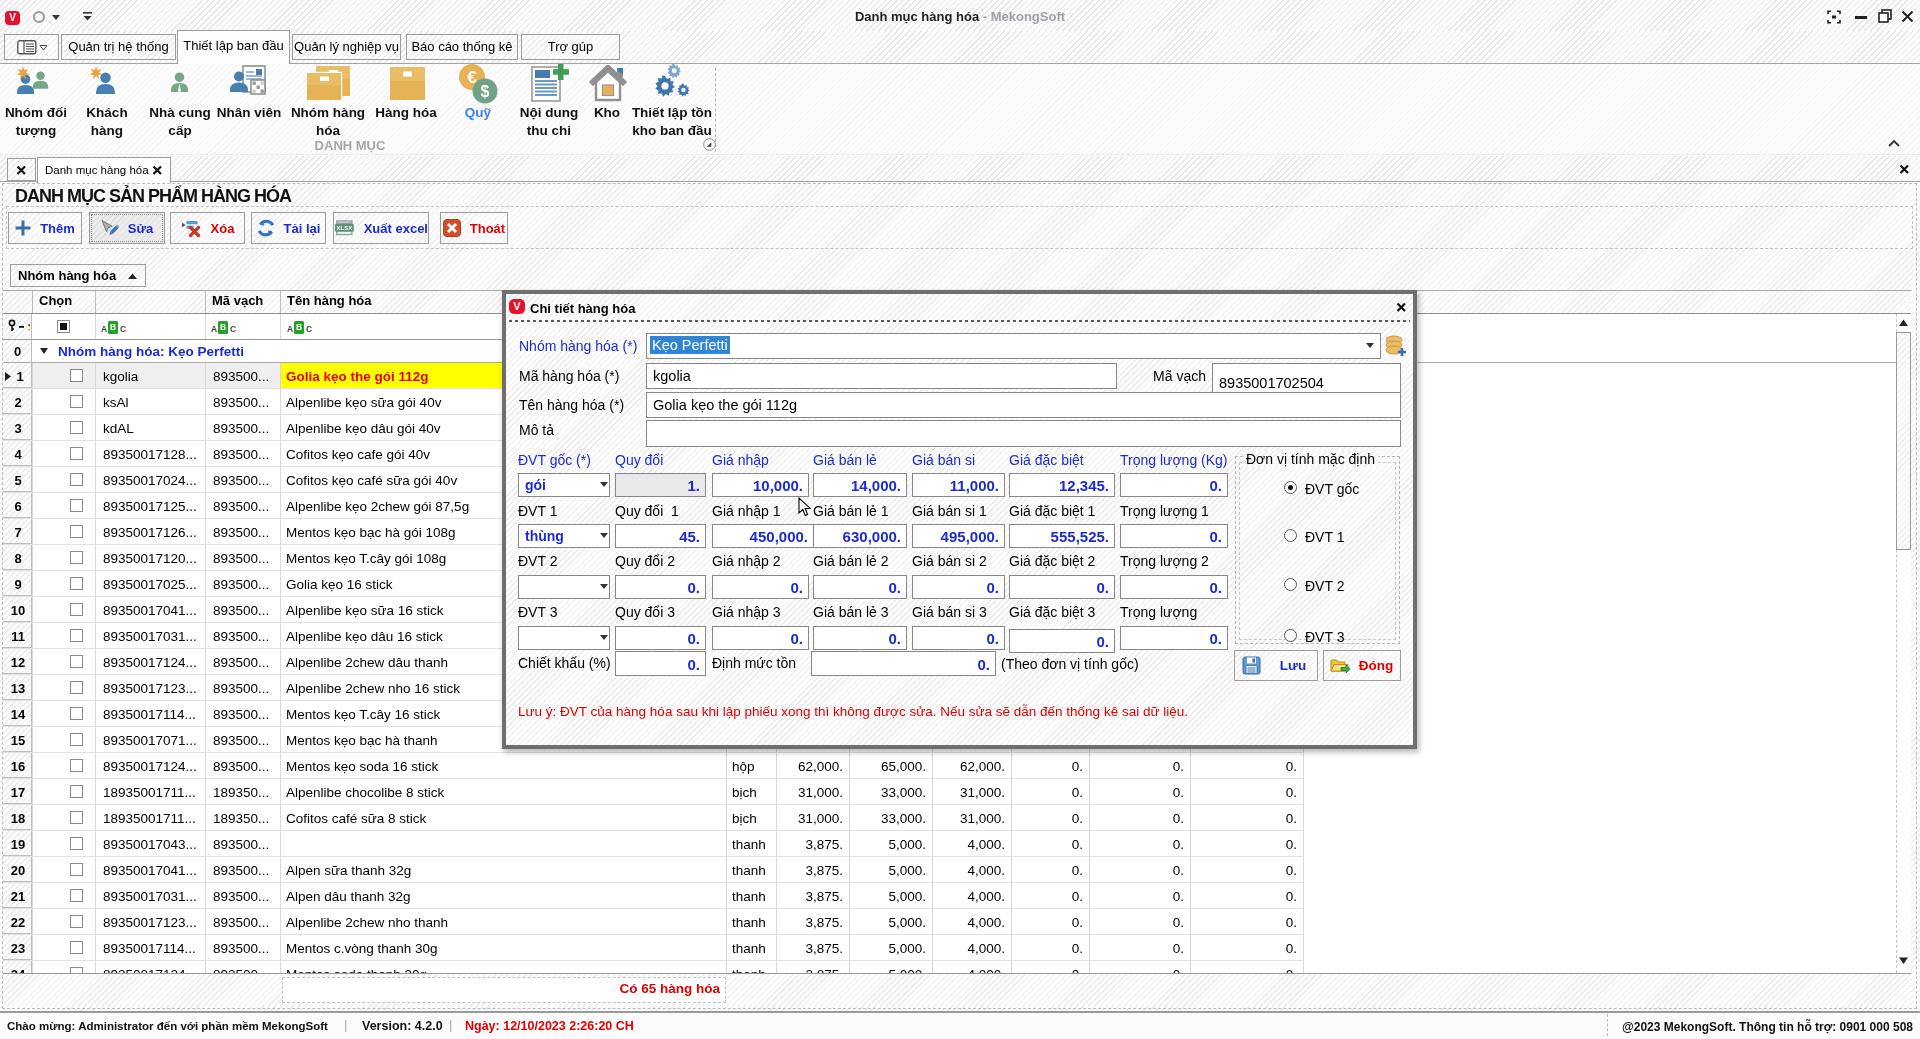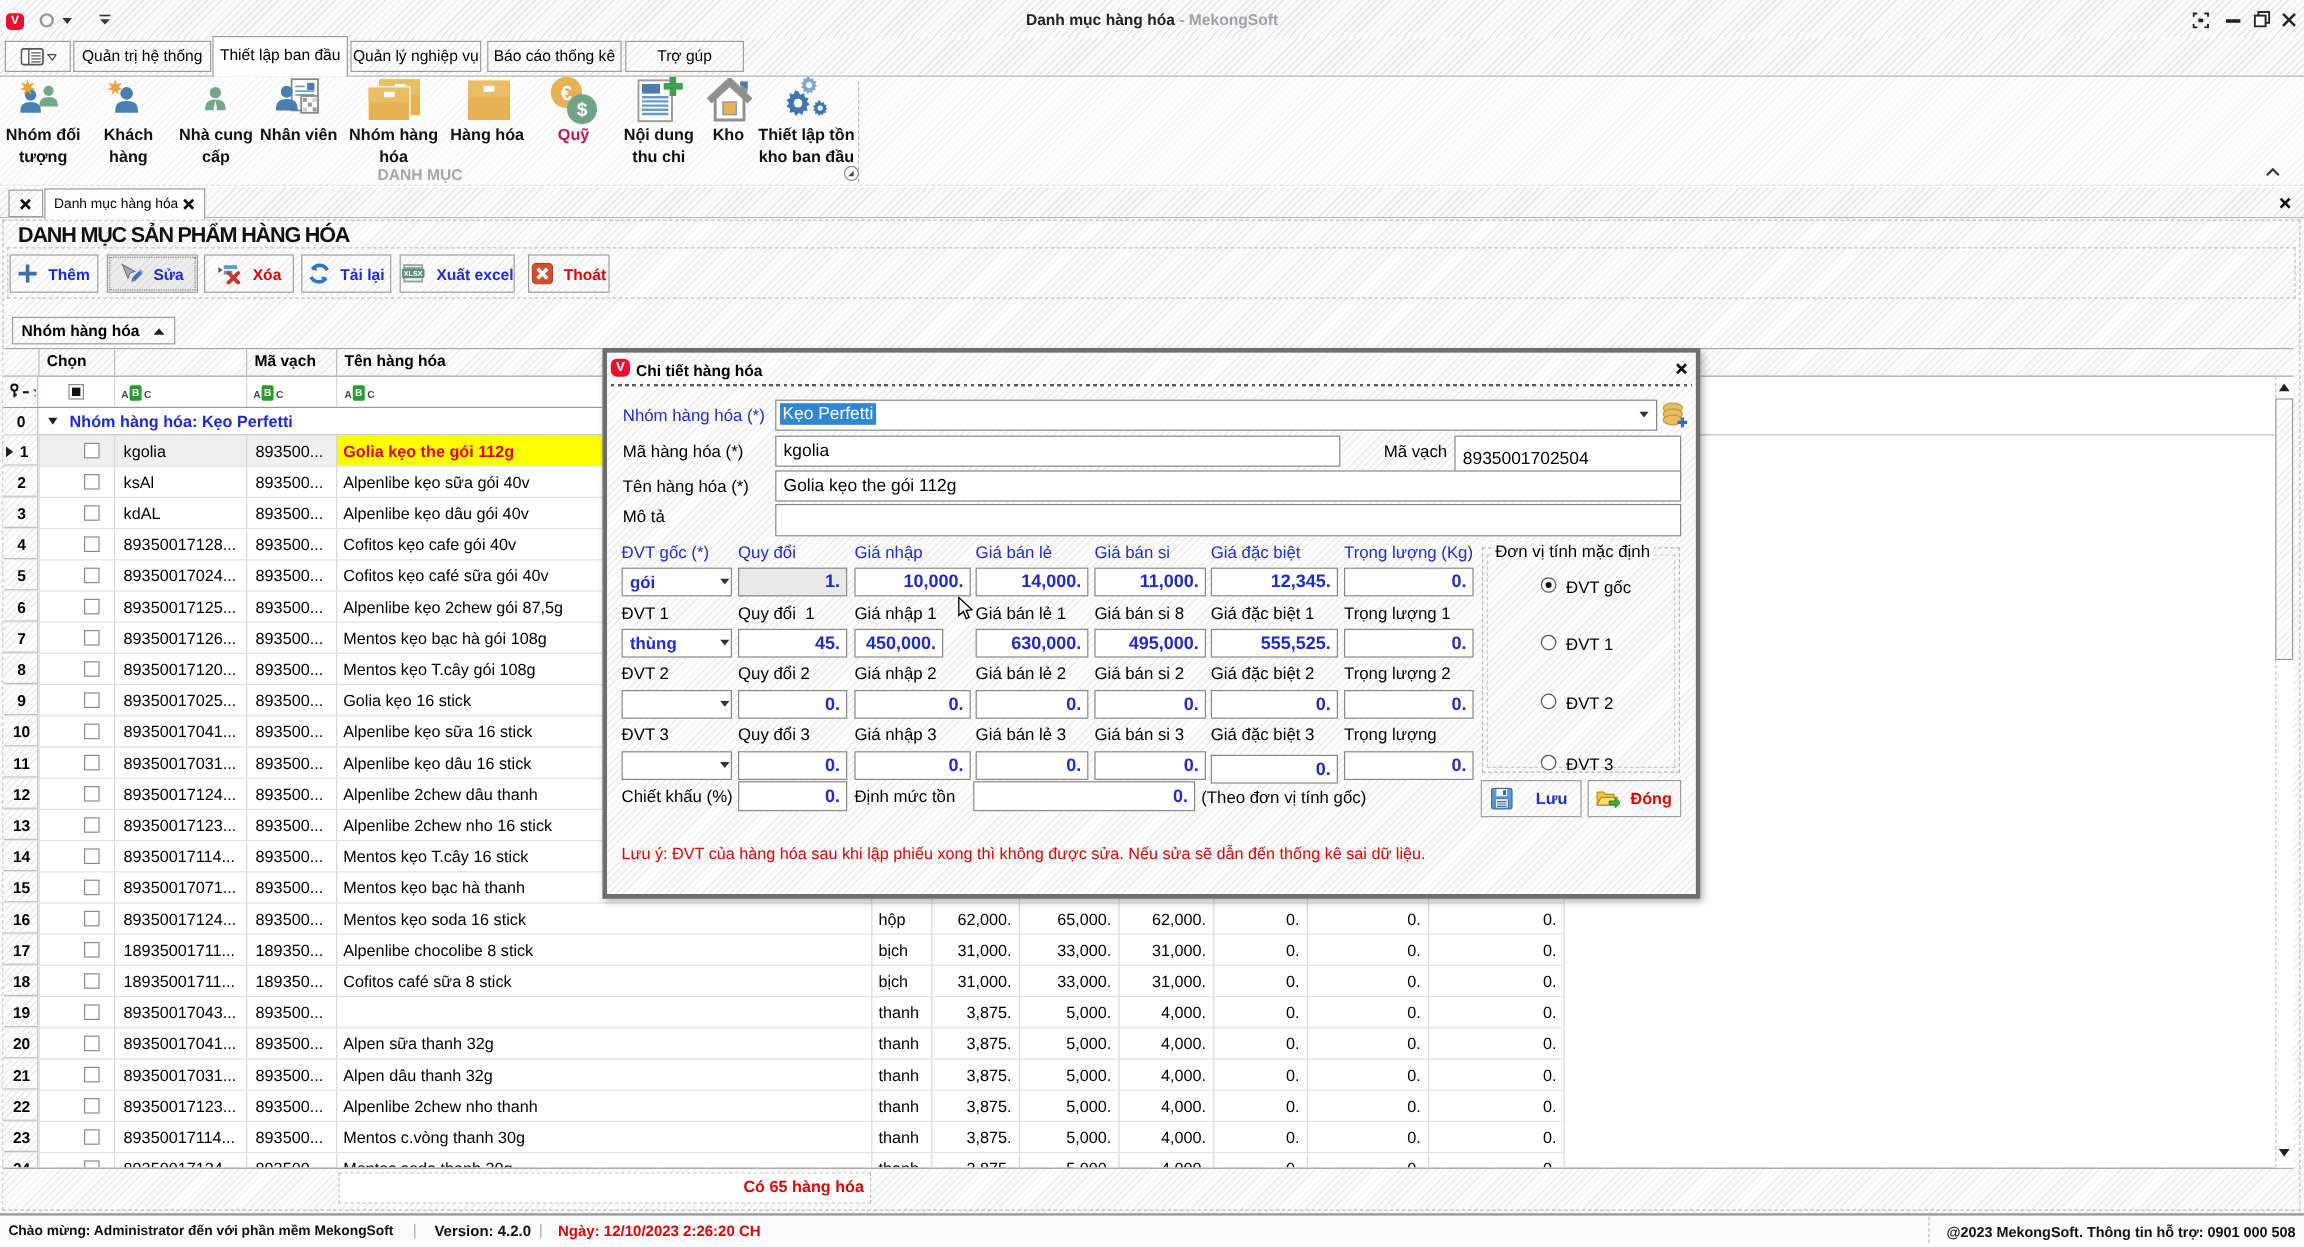--- a/index.html
+++ b/index.html
@@ -192,21 +192,21 @@
       <path d="M10 0 L12.2 3.2 L15.8 1.8 L16.2 5.8 L20 6.2 L18.2 9.8 L21 12.2 L17.8 14.2 L19 18 L15 18.2 L14.2 22 L10.8 20 L8 23 L6.2 19.2 L2.2 20 L2.8 16 L-0.8 14.2 L1.8 11.2 L-0.8 8.2 L2.8 6.2 L2.2 2.2 L6.2 2.8 L7.2 -0.8 Z" fill="#3e76ad"></path>
       <circle cx="10" cy="11" r="4" fill="#fdfdfd"></circle>
     </g>
   </svg>
 <div class="abs" style="left:36px;top:104px;transform:translateX(-50%);text-align:center;font-size:13.5px;font-weight:bold;color:#111;line-height:18px;white-space:nowrap;">Nhóm đối<br>tượng</div>
 <div class="abs" style="left:107px;top:104px;transform:translateX(-50%);text-align:center;font-size:13.5px;font-weight:bold;color:#111;line-height:18px;white-space:nowrap;">Khách<br>hàng</div>
 <div class="abs" style="left:180px;top:104px;transform:translateX(-50%);text-align:center;font-size:13.5px;font-weight:bold;color:#111;line-height:18px;white-space:nowrap;">Nhà cung<br>cấp</div>
 <div class="abs" style="left:249px;top:104px;transform:translateX(-50%);text-align:center;font-size:13.5px;font-weight:bold;color:#111;line-height:18px;white-space:nowrap;">Nhân viên</div>
 <div class="abs" style="left:328px;top:104px;transform:translateX(-50%);text-align:center;font-size:13.5px;font-weight:bold;color:#111;line-height:18px;white-space:nowrap;">Nhóm hàng<br>hóa</div>
 <div class="abs" style="left:406px;top:104px;transform:translateX(-50%);text-align:center;font-size:13.5px;font-weight:bold;color:#111;line-height:18px;white-space:nowrap;">Hàng hóa</div>
-<div class="abs" style="left:478px;top:104px;transform:translateX(-50%);text-align:center;font-size:13.5px;font-weight:bold;color:#be185d;line-height:18px;white-space:nowrap;">Quỹ</div>
+<div class="abs" style="left:478px;top:104px;transform:translateX(-50%);text-align:center;font-size:13.5px;font-weight:bold;color:#3b82f6;line-height:18px;white-space:nowrap;">Quỹ</div>
 <div class="abs" style="left:549px;top:104px;transform:translateX(-50%);text-align:center;font-size:13.5px;font-weight:bold;color:#111;line-height:18px;white-space:nowrap;">Nội dung<br>thu chi</div>
 <div class="abs" style="left:607px;top:104px;transform:translateX(-50%);text-align:center;font-size:13.5px;font-weight:bold;color:#111;line-height:18px;white-space:nowrap;">Kho</div>
 <div class="abs" style="left:672px;top:104px;transform:translateX(-50%);text-align:center;font-size:13.5px;font-weight:bold;color:#111;line-height:18px;white-space:nowrap;">Thiết lập tồn<br>kho ban đầu</div>
 <div class="abs hatch2" style="left:0;top:156px;width:1920px;height:26px;border-bottom:1px solid #a3a3a3;"></div>
 <div class="abs bd hatch" style="left:7px;top:158px;width:29px;height:23px;background-color:#fcfcfc;"></div>
 <svg class="abs" style="left:16px;top:165px;" width="11" height="11">
     <path d="M1.5 1.5 L9 9 M9 1.5 L1.5 9" stroke="#111" stroke-width="2.2"></path>
   </svg>
 <div class="abs" style="left:37px;top:157px;width:134px;height:26px;background:#fdfdfd;border:1px solid #9d9d9d;border-bottom:none;z-index:3;"></div>
 <div class="abs" style="left:45px;top:164px;font-size:11.5px;color:#000;z-index:3;">Danh mục hàng hóa</div>
@@ -1334,34 +1334,34 @@
       <span>12,345.</span>
     </div>
   <div class="num" style="left:614px;top:179px;width:108px;height:24px;">
       <span>0.</span>
     </div>
 
   <div class="lbl" style="left:12px;top:209px;">ĐVT 1</div>
   <div class="lbl" style="left:109px;top:209px;">Quy đổi&nbsp; 1</div>
   <div class="lbl" style="left:206px;top:209px;">Giá nhập 1</div>
   <div class="lbl" style="left:307px;top:209px;">Giá bán lẻ 1</div>
-  <div class="lbl" style="left:406px;top:209px;">Giá bán si 8</div>
+  <div class="lbl" style="left:406px;top:209px;">Giá bán si 1</div>
   <div class="lbl" style="left:503px;top:209px;">Giá đặc biệt 1</div>
   <div class="lbl" style="left:614px;top:209px;">Trọng lượng 1</div>
 
   <div class="in" style="left:12px;top:230px;width:92px;height:24px;">
       <span style="color:#1c2bd0;font-weight:bold;font-size:14px;">thùng</span>
     </div>
   <svg class="abs" style="left:94px;top:239px;" width="9" height="6">
       <path d="M0 0 L8 0 L4 5 Z" fill="#333"></path>
     </svg>
   <div class="num" style="left:109px;top:230px;width:91px;height:24px;">
       <span>45.</span>
     </div>
-  <div class="num" style="left:206px;top:230px;width:74px;height:24px;">
+  <div class="num" style="left:206px;top:230px;width:102px;height:24px;">
       <span>450,000.</span>
     </div>
   <div class="num" style="left:307px;top:230px;width:94px;height:24px;">
       <span>630,000.</span>
     </div>
   <div class="num" style="left:406px;top:230px;width:93px;height:24px;">
       <span>495,000.</span>
     </div>
   <div class="num" style="left:503px;top:230px;width:106px;height:24px;">
       <span>555,525.</span>

